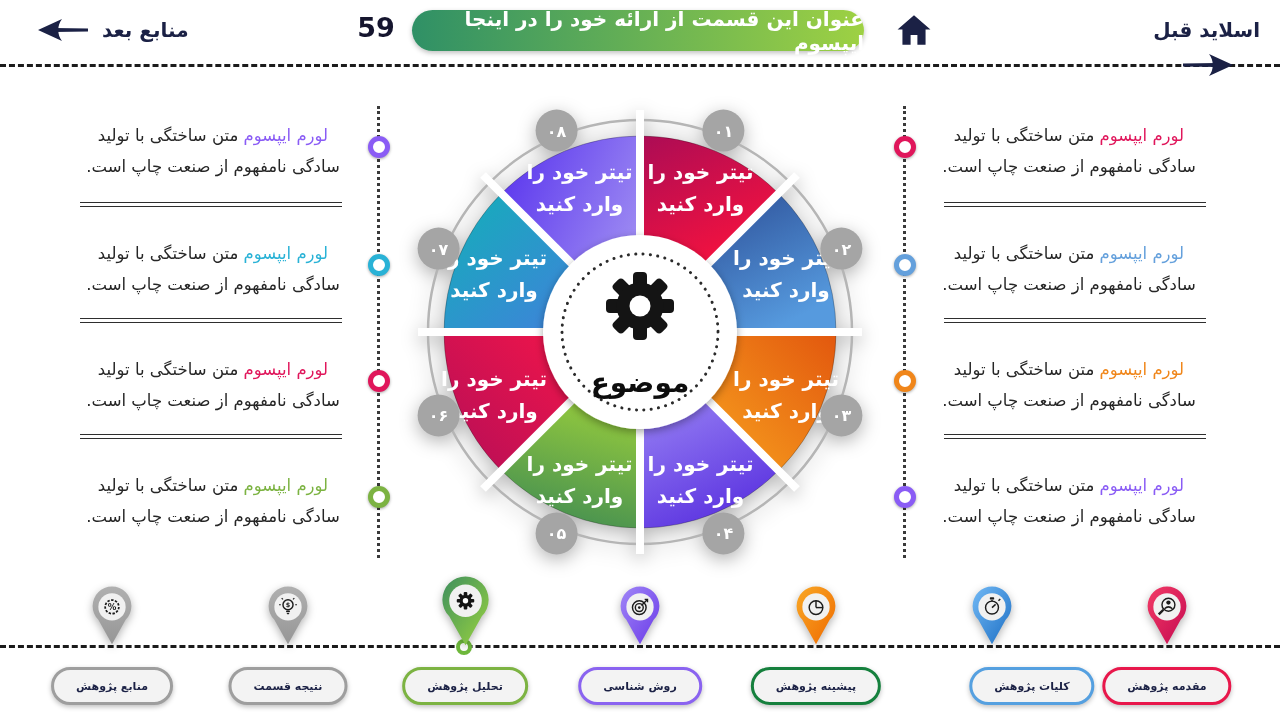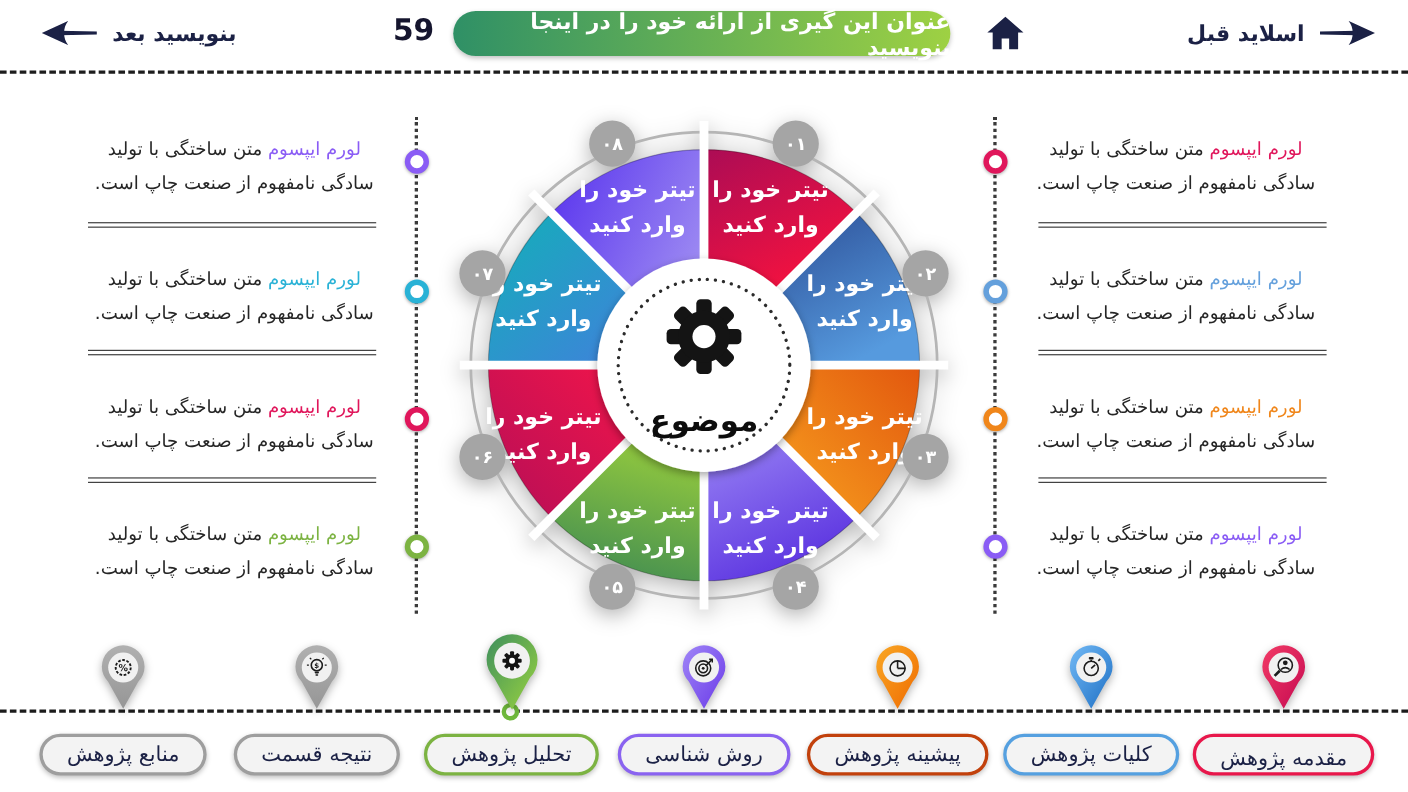--- a/index.html
+++ b/index.html
@@ -5,21 +5,21 @@
   html,body{margin:0;padding:0;background:#e8e8e8;}
   .stage{
     position:relative;width:1280px;height:720px;background:#ffffff;overflow:hidden;
     font-family:"DejaVu Sans",sans-serif;
   }
   
   .header{position:absolute;left:0;top:0;width:1280px;height:64px;background:#fff;border-bottom:3px dashed #1c1c1c;}
   .nav{position:absolute;top:18px;display:flex;align-items:center;gap:12px;cursor:pointer;}
   .nav span{font-size:20px;font-weight:bold;color:#1b2145;direction:rtl;}
   .nav-next{left:38px;}
-  .nav-prev{right:30px;}
+  .nav-prev{right:20px;flex-direction:column;}
   .pagenum{position:absolute;left:348px;top:12px;width:56px;text-align:center;font-size:27px;font-weight:bold;color:#15152e;}
   .title-pill{
     position:absolute;left:412px;top:10px;width:452px;height:41px;border-radius:22px;
     background:linear-gradient(90deg,#2f9066,#9ed143);
     color:#fff;font-size:20px;font-weight:bold;display:flex;align-items:center;justify-content:center;
     direction:rtl;box-shadow:0 2px 5px rgba(0,0,0,.25);cursor:text;
   }
   .home-btn{position:absolute;left:897px;top:14px;cursor:pointer;}
   
   .note{position:absolute;width:282px;text-align:center;direction:rtl;font-size:16.5px;line-height:31px;color:#262626;}
@@ -30,22 +30,22 @@
   .wheel{position:absolute;left:400px;top:92px;filter:drop-shadow(0 5px 9px rgba(0,0,0,.30));}
   .segtext{font-size:20px;font-weight:bold;fill:#ffffff;}
   .badge-num{font-size:16px;font-weight:bold;fill:#ffffff;}
   .center-label{font-size:28px;font-weight:bold;fill:#0d0d0d;}
   
   .bottom-dash{position:absolute;left:0;top:645px;width:1280px;border-top:3px dashed #1b1b1b;}
   .marker{position:absolute;left:456px;top:639px;width:8px;height:8px;border:4px solid #6fb93c;border-radius:50%;background:#fff;}
   .pin{position:absolute;filter:drop-shadow(0 3px 4px rgba(0,0,0,.3));cursor:pointer;}
   .pill{
     position:absolute;top:667px;height:38px;box-sizing:border-box;border-radius:19px;background:#f3f3f3;
-    display:flex;align-items:center;justify-content:center;padding:2px 22px;transform:translateX(-50%);
-    font-size:19px;font-weight:normal;color:#1b2145;direction:rtl;white-space:nowrap;
+    display:flex;align-items:center;justify-content:center;padding:16px 22px;transform:translateX(-50%);
+    font-size:11px;font-weight:bold;color:#1b2145;direction:rtl;white-space:nowrap;
     box-shadow:0 2px 5px rgba(0,0,0,.25);cursor:pointer;
   }
 </style>
 </head>
 <body>
 
 <div class="stage">
 
   <svg width="0" height="0" style="position:absolute" aria-hidden="true">
     <defs>
@@ -122,26 +122,26 @@
       </g>
     </defs>
   </svg>
 
   <div class="header">
     <div class="nav nav-next">
       <svg width="52" height="22" viewBox="0 0 52 22">
         <path d="M0 11 L24 0 C19 6 19 16 24 22 Z" fill="#1b2145"></path>
         <path d="M16 9 L50 9.6 L50 12.4 L16 13 Z" fill="#1b2145"></path>
       </svg>
-      <span>بنویسید بعد</span>
+      <span>منابع بعد</span>
     </div>
 
     <div class="pagenum">59</div>
 
-    <div class="title-pill">عنوان این گیری از ارائه خود را در اینجا بنویسید</div>
+    <div class="title-pill">عنوان این قسمت از ارائه خود را در اینجا ایپسوم</div>
 
     <div class="home-btn">
       <svg width="34" height="32" viewBox="0 0 30 28">
         <path d="M15 1 L0.5 13.5 H4.8 V27 H12 V18.5 H18 V27 H25.2 V13.5 H29.5 Z" fill="#1b2145"></path>
       </svg>
     </div>
 
     <div class="nav nav-prev">
       <span>اسلاید قبل</span>
       <svg width="52" height="22" viewBox="0 0 52 22">
@@ -310,27 +310,27 @@
   </svg>
   <svg class="pin" style="left:89px;top:585px;" width="46" height="61" viewBox="0 0 64 84">
     <path d="M32 82 L13 48 A27 27 0 1 1 51 48 Z" fill="url(#pg5)"></path>
       <circle cx="32" cy="30" r="19" fill="#f1f1f1"></circle>
     <g>
       <circle cx="32" cy="30" r="9.5" fill="none" stroke="#1c1c1c" stroke-width="2.4" stroke-dasharray="3.4 2"></circle>
       <text x="32" y="34.5" text-anchor="middle" font-size="12" font-weight="bold" fill="#1c1c1c">%</text>
     </g>
   </svg>
 
-  <div class="pill" style="left:1167px;border:3px solid #e8174b;align-items:flex-end;">
+  <div class="pill" style="left:1167px;border:3px solid #e8174b;">
       <span>مقدمه پژوهش</span>
     </div>
-  <div class="pill" style="left:992px;border:3px solid #55a0e0;text-align:center;">
+  <div class="pill" style="left:1032px;border:3px solid #55a0e0;text-align:center;">
       <span>کلیات پژوهش</span>
     </div>
-  <div class="pill" style="left:816px;border:3px solid #c2410c;">
+  <div class="pill" style="left:816px;border:3px solid #15803d;">
       <span>پیشینه پژوهش</span>
     </div>
   <div class="pill" style="left:465px;border:3px solid #7cb342;">
       <span>تحلیل پژوهش</span>
     </div>
   <div class="pill" style="left:640px;border:3px solid #8a63f0;">
       <span>روش شناسی</span>
     </div>
   <div class="pill" style="left:288px;border:3px solid #9e9e9e;">
       <span>نتیجه قسمت</span>

